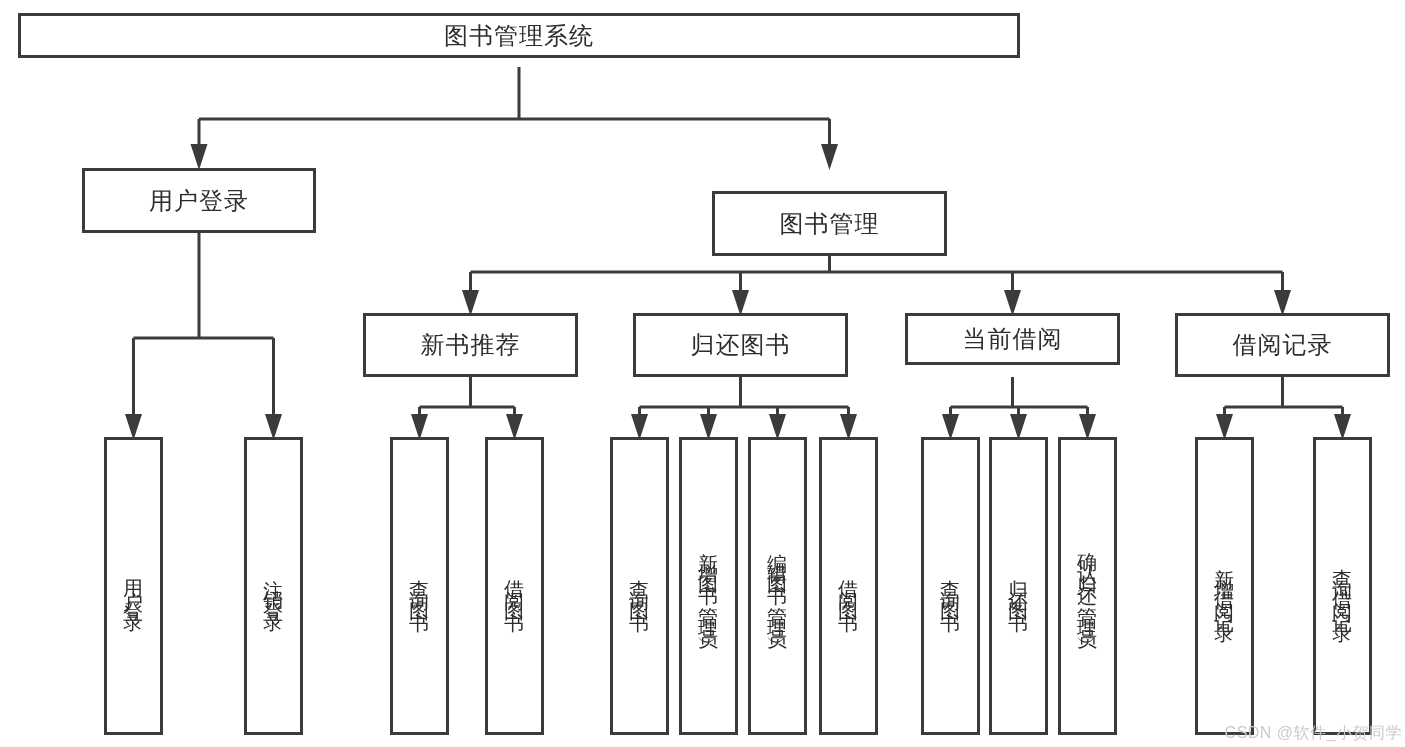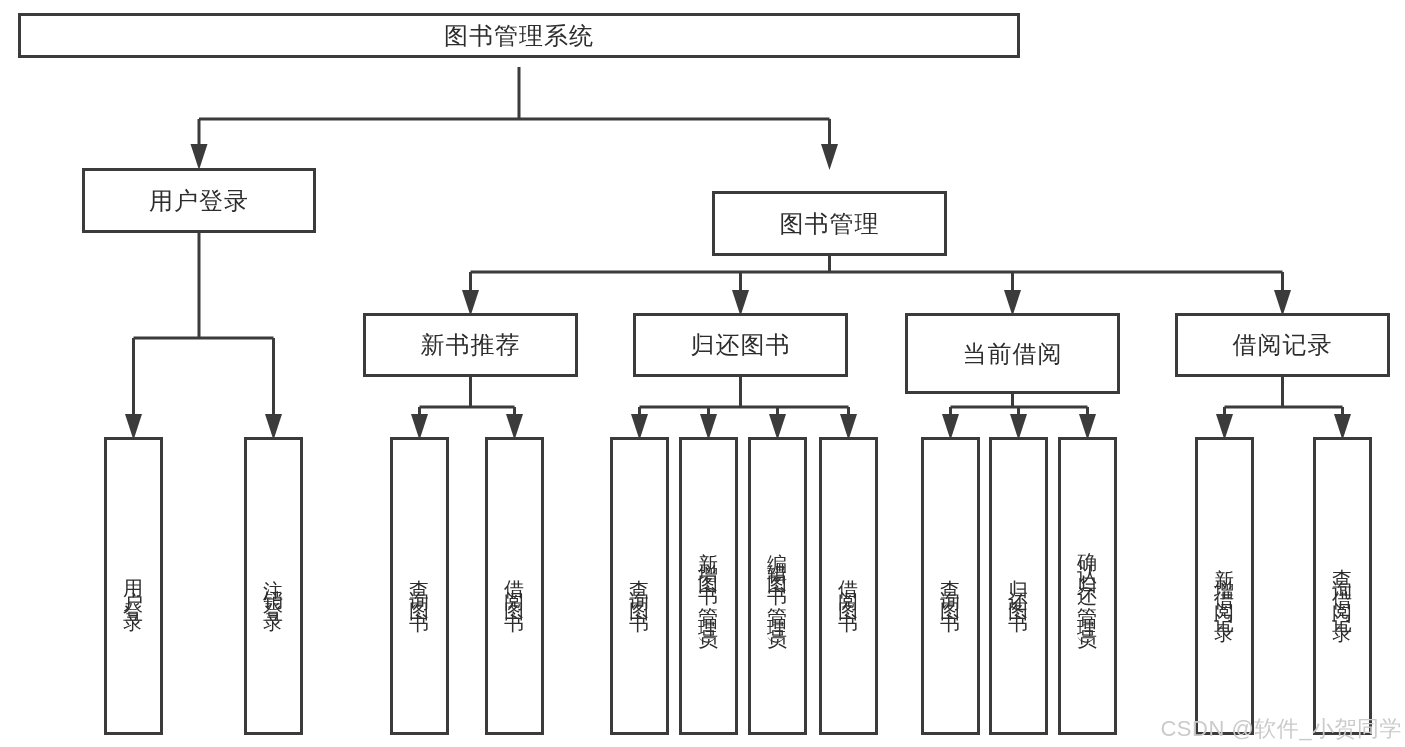--- a/index.html
+++ b/index.html
@@ -51,21 +51,21 @@
     text-orientation: mixed;
     font-size: 20px;
     letter-spacing: 11px;
     line-height: 1;
     white-space: nowrap;
   }
   #watermark {
     position: absolute;
     right: 3px;
     bottom: 3px;
-    font-size: 22px;
+    font-size: 16px;
     letter-spacing: 0.5px;
     color: var(--color-watermark);
     z-index: 5;
     white-space: nowrap;
   }
 </style>
 </head>
 <body>
 
 <div id="canvas">
@@ -149,21 +149,21 @@
   <div class="box hbox" style="left:712px; top:168px; width:235px; height:65px;margin-top:23px;">
     <span>图书管理</span>
   </div>
 
   <div class="box hbox" style="left:363px; top:313px; width:215px; height:64px;text-align:center;">
     <span>新书推荐</span>
   </div>
   <div class="box hbox" style="left:633px; top:313px; width:215px; height:64px;">
     <span>归还图书</span>
   </div>
-  <div class="box hbox" style="left:905px; top:313px; width:215px; height:81px;">
+  <div class="box hbox" style="left:905px; top:313px; width:215px; height:52px;">
     <span>当前借阅</span>
   </div>
   <div class="box hbox" style="left:1175px; top:313px; width:215px; height:64px;">
     <span>借阅记录</span>
   </div>
 
   <div class="box vbox" style="left:104px; top:437px; width:59px; height:298px;">
     <span>用户登录</span>
   </div>
   <div class="box vbox" style="left:244px; top:437px; width:59px; height:298px;">

